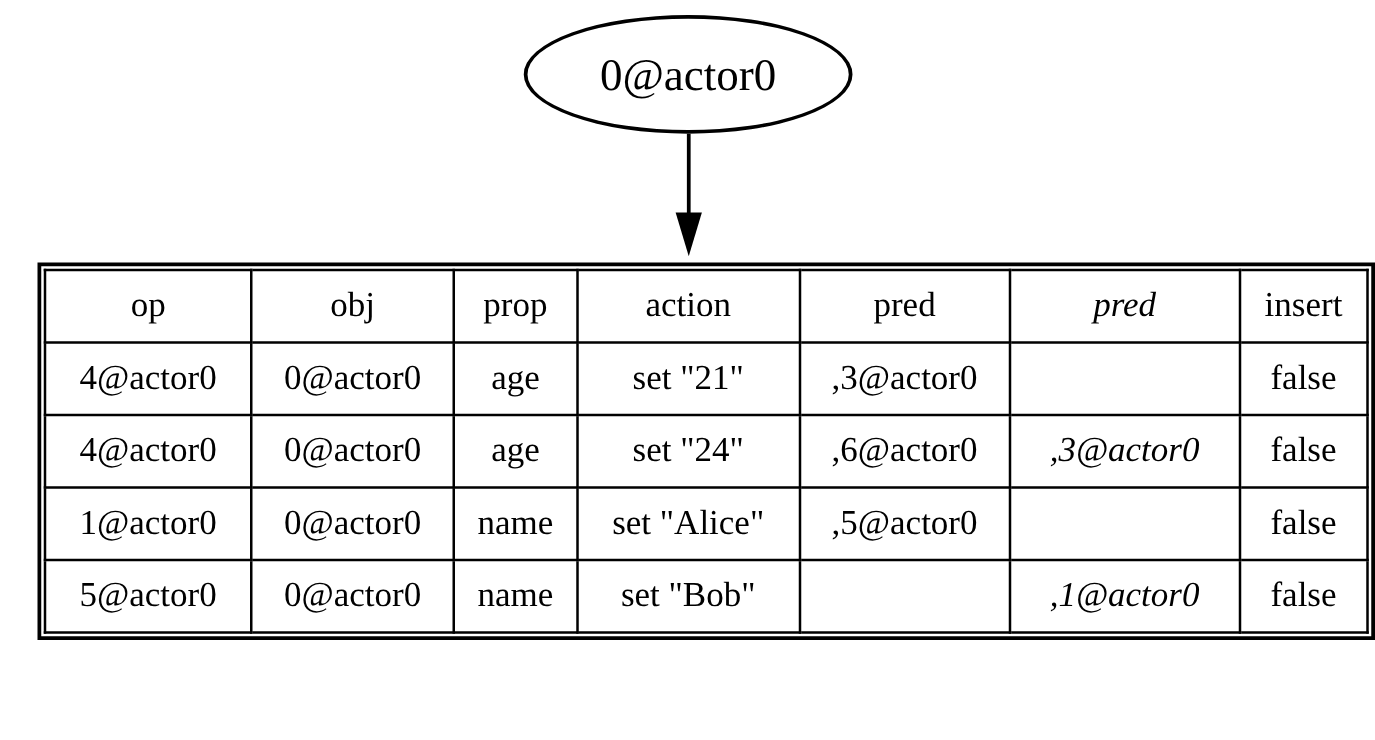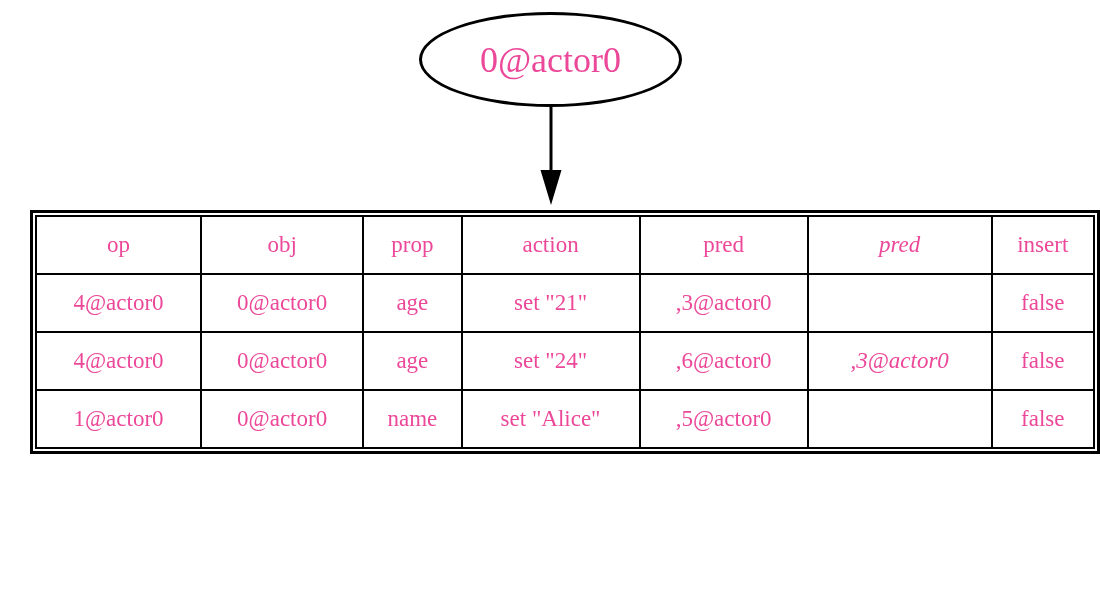--- a/index.html
+++ b/index.html
@@ -6,21 +6,21 @@
     margin: 0;
     padding: 0;
     background: #ffffff;
   }
   .canvas {
     position: relative;
     width: 1100px;
     height: 592px;
     background: #ffffff;
     font-family: "Liberation Serif", "DejaVu Serif", serif;
-    color: #ec4899;
+    color: #000000;
     overflow: hidden;
   }
   .node-ellipse {
     position: absolute;
     left: 419px;
     top: 12px;
     width: 263px;
     height: 95px;
     border: 3px solid #000000;
     border-radius: 50%;
@@ -43,21 +43,21 @@
     position: absolute;
     left: 30px;
     top: 210px;
     border: 3px solid #000000;
     padding: 2px;
     background: #ffffff;
   }
   table.op-table {
     border-collapse: collapse;
     table-layout: fixed;
-    font-size: 23px;
+    font-size: 28px;
   }
   table.op-table th,
   table.op-table td {
     border: 2px solid #000000;
     text-align: center;
     vertical-align: middle;
     font-weight: normal;
     height: 56px;
     padding: 0 2px;
     overflow: hidden;
@@ -119,17 +119,26 @@
           </tr>
           <tr>
             <td class="c0">1@actor0</td>
             <td class="c1">0@actor0</td>
             <td class="c2">name</td>
             <td class="c3">set "Alice"</td>
             <td class="c4">,5@actor0</td>
             <td class="c5"></td>
             <td class="c6">false</td>
           </tr>
+          <tr>
+            <td class="c0">5@actor0</td>
+            <td class="c1">0@actor0</td>
+            <td class="c2">name</td>
+            <td class="c3">set "Bob"</td>
+            <td class="c4"></td>
+            <td class="c5">,1@actor0</td>
+            <td class="c6">false</td>
+          </tr>
         </tbody>
     </table>
   </div>
 
 </div>
 
 </body></html>

